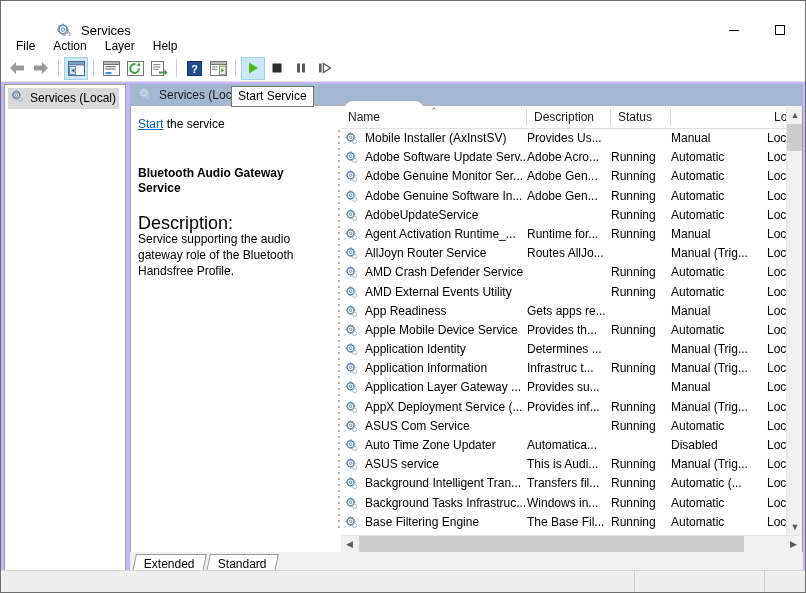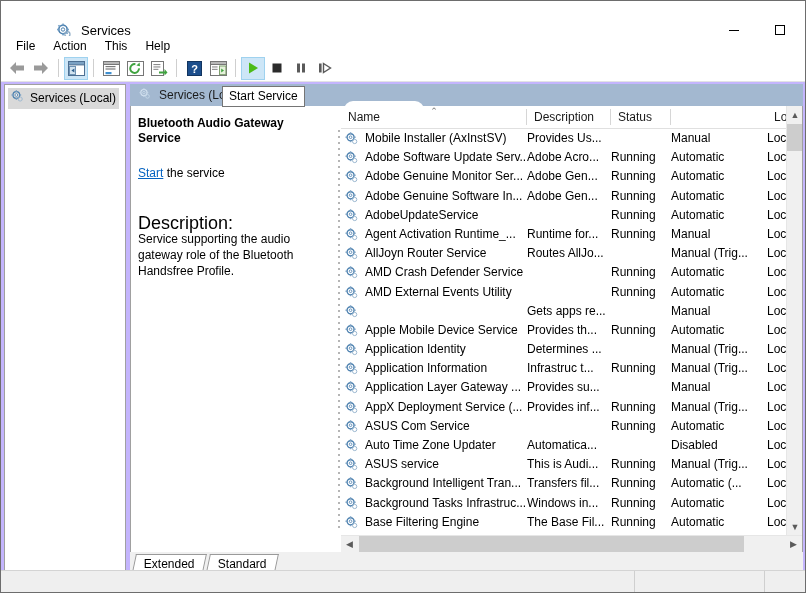--- a/index.html
+++ b/index.html
@@ -183,21 +183,21 @@
     left: 214px; top: 17px;
     width: 80px; height: 10px;
     background: #ffffff;
     border-top-left-radius: 9px;
     border-top-right-radius: 9px;
   }
 
   
   #start-tooltip {
     position: absolute;
-    left: 92px; top: 2px;
+    left: 101px; top: 2px;
     background: #ffffff;
     border: 1px solid #757575;
     padding: 1px 6px 2px 6px;
     font-size: 12px;
     color: #000;
     white-space: nowrap;
     z-index: 30;
     line-height: 16px;
   }
 
@@ -476,21 +476,21 @@
             <line x1="1.5" y1="1.5" x2="10.5" y2="10.5" stroke="#000" stroke-width="1"></line>
             <line x1="10.5" y1="1.5" x2="1.5" y2="10.5" stroke="#000" stroke-width="1"></line>
           </svg>
       </div>
     </div>
   </div>
 
   <div id="menubar">
     <div class="menu-item">File</div>
     <div class="menu-item">Action</div>
-    <div class="menu-item">This</div>
+    <div class="menu-item">Layer</div>
     <div class="menu-item">Help</div>
   </div>
 
   <div id="toolbar">
     <div class="tb-btn">
       <svg width="18" height="16" viewBox="0 0 18 16">
         <path d="M8 2 L2 8 L8 14 L8 10.5 L16 10.5 L16 5.5 L8 5.5 Z" fill="#9a9a9a"></path>
       </svg>
     </div>
     <div class="tb-btn">
@@ -616,24 +616,24 @@
           <span class="tab-label">Services (Local)</span>
         </div>
         <div id="mmc-tab-notch"></div>
       </div>
 
       <div id="start-tooltip">Start Service</div>
 
       <div id="mmc-body">
 
         <div id="detail-pane">
-          <div id="detail-title">Bluetooth Audio Gateway Service</div>
           <div id="detail-action">
             <a class="link" href="#">Start</a><span> the service</span>
           </div>
+          <div id="detail-title">Bluetooth Audio Gateway Service</div>
           <div id="detail-desc-label">Description:</div>
           <div id="detail-desc-text">Service supporting the audio gateway role of the Bluetooth Handsfree Profile.</div>
         </div>
 
         <div id="pane-splitter">
           <div class="dots"></div>
         </div>
 
         <div id="list-pane">
 
@@ -824,20 +824,21 @@
   <circle cx="7.4" cy="7" r="3.9" fill="none" stroke="#4a7fae" stroke-width="1.5"></circle>
   <circle cx="7.4" cy="7" r="1.5" fill="#ffffff" stroke="#4a7fae" stroke-width="0.9"></circle>
   <g fill="#7ba0c2">
     <rect x="6.6" y="1.4" width="1.6" height="2"></rect>
     <rect x="6.6" y="10.6" width="1.6" height="2"></rect>
     <rect x="1.7" y="6.2" width="2" height="1.6"></rect>
     <rect x="11.1" y="6.2" width="2" height="1.6"></rect>
   </g>
   <circle cx="12" cy="11.8" r="2.4" fill="none" stroke="#9ab6cf" stroke-width="1.1"></circle>
 </svg>
+                <div class="cell c-name">App Readiness</div>
                 <div class="cell c-desc">Gets apps re...</div>
                 <div class="cell c-stat"></div>
                 <div class="cell c-start">Manual</div>
                 <div class="cell c-logon">Loc¦</div>
               </div>
               <div class="row">
                 <svg class="row-icon" width="16" height="16" viewBox="0 0 18 18">
   <circle cx="7.4" cy="7" r="3.9" fill="none" stroke="#4a7fae" stroke-width="1.5"></circle>
   <circle cx="7.4" cy="7" r="1.5" fill="#ffffff" stroke="#4a7fae" stroke-width="0.9"></circle>
   <g fill="#7ba0c2">

